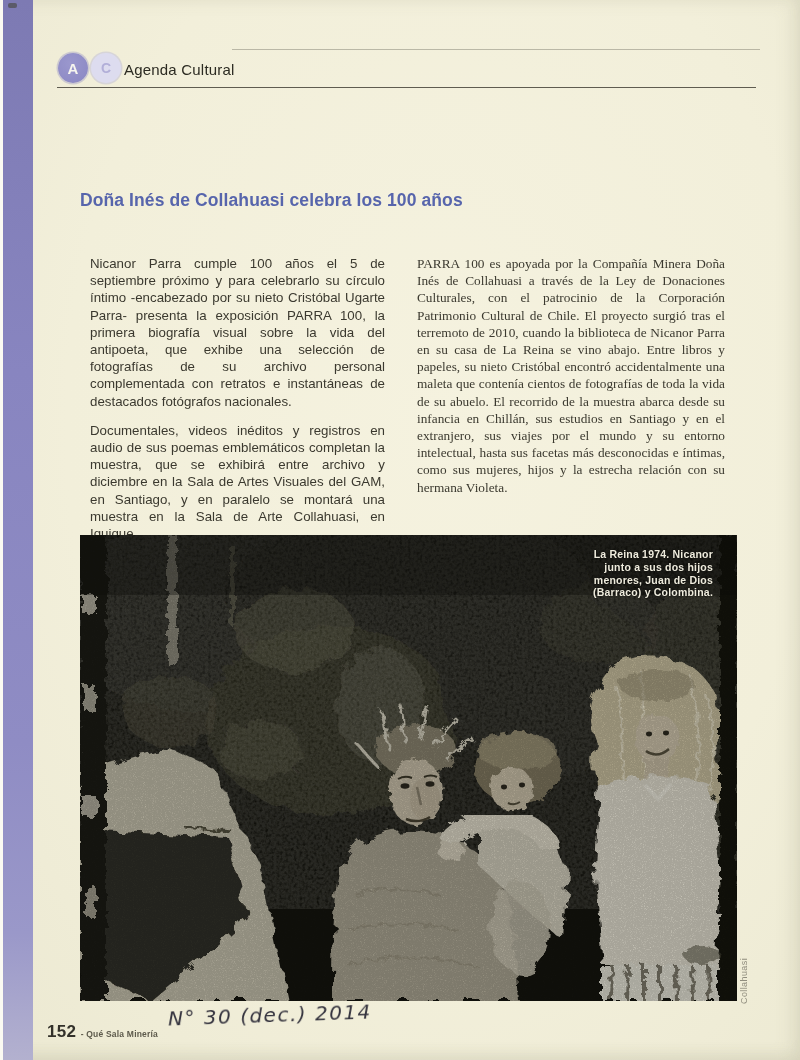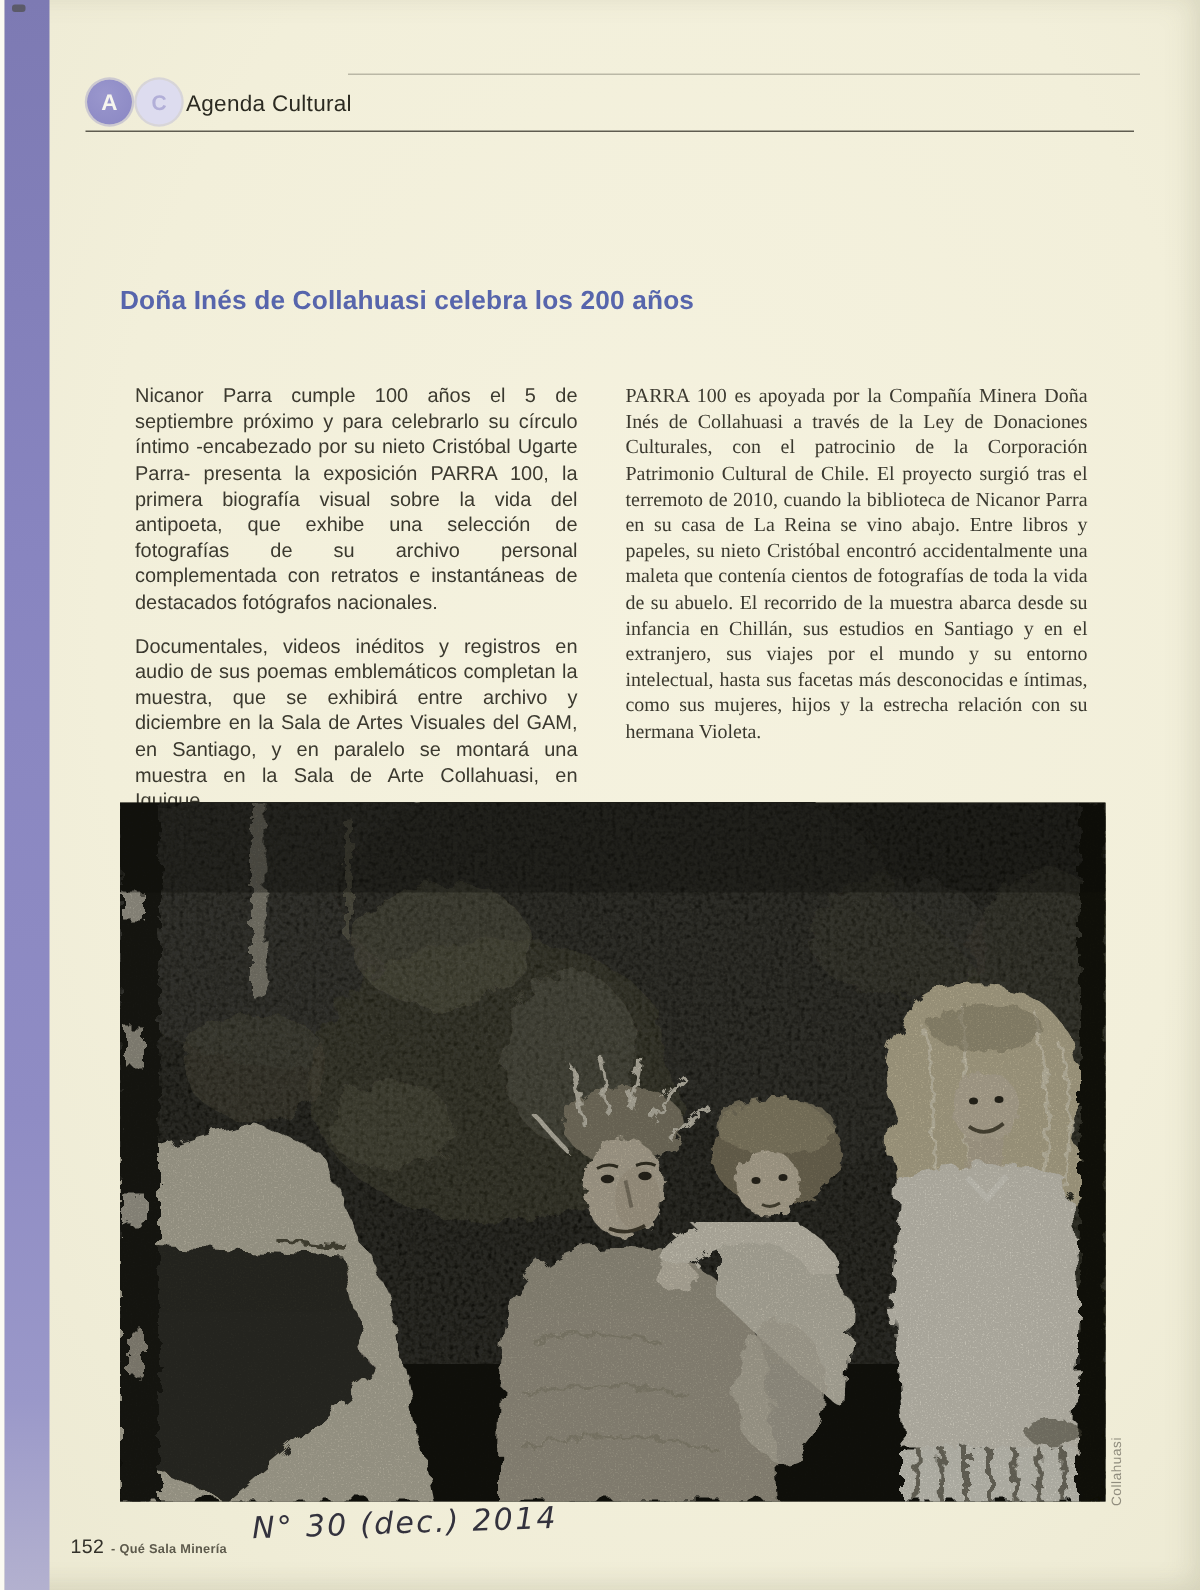--- a/index.html
+++ b/index.html
@@ -57,21 +57,21 @@
   }
   .photo-caption span { display:block; }
   .photo-credit {
     position:absolute; left:739px; top:938px; height:66px;
     writing-mode:vertical-rl; transform:rotate(180deg);
     font-size:9px; color:#908d7e; letter-spacing:.4px;
   }
 
   
   .footer { position:absolute; left:47px; top:1022px; color:#33312a; }
-  .footer .page-num { font-weight:normal; font-size:13px; letter-spacing:.3px; }
+  .footer .page-num { font-weight:bold; font-size:17px; letter-spacing:.3px; }
   .footer .mag { font-size:8.5px; color:#5d5a4c; font-weight:bold; letter-spacing:.2px; }
   .handwritten {
     position:absolute; left:168px; top:1003px;
     font-family:"DejaVu Sans", sans-serif; font-style:italic;
     font-size:20px; color:#33323d; letter-spacing:1.5px;
     transform:rotate(-2deg);
   }
 </style>
 </head>
 <body>
@@ -84,21 +84,21 @@
   <div class="scan-line-top"></div>
 
   <div class="header-logo">
     <div class="logo-a">A</div>
     <div class="logo-c">C</div>
   </div>
   <div class="header-title">Agenda Cultural</div>
   <div class="header-rule"></div>
 
   <div class="article-title">
-    <div>Doña Inés de Collahuasi celebra los 200 años</div>
+    <div>Doña Inés de Collahuasi celebra los 100 años</div>
   </div>
 
   <div class="col col-left">
       <p>Nicanor Parra cumple 100 años el 5 de septiembre próximo y para celebrarlo su círculo íntimo -encabezado por su nieto Cristóbal Ugarte Parra- presenta la exposición PARRA 100, la primera biografía visual sobre la vida del antipoeta, que exhibe una selección de fotografías de su archivo personal complementada con retratos e instantáneas de destacados fotógrafos nacionales.</p>
       <p>Documentales, videos inéditos y registros en audio de sus poemas emblemáticos completan la muestra, que se exhibirá entre archivo y diciembre en la Sala de Artes Visuales del GAM, en Santiago, y en paralelo se montará una muestra en la Sala de Arte Collahuasi, en Iquique.</p>
     </div>
   <div class="col col-right">
       <p>PARRA 100 es apoyada por la Compañía Minera Doña Inés de Collahuasi a través de la Ley de Donaciones Culturales, con el patrocinio de la Corporación Patrimonio Cultural de Chile. El proyecto surgió tras el terremoto de 2010, cuando la biblioteca de Nicanor Parra en su casa de La Reina se vino abajo. Entre libros y papeles, su nieto Cristóbal encontró accidentalmente una maleta que contenía cientos de fotografías de toda la vida de su abuelo. El recorrido de la muestra abarca desde su infancia en Chillán, sus estudios en Santiago y en el extranjero, sus viajes por el mundo y su entorno intelectual, hasta sus facetas más desconocidas e íntimas, como sus mujeres, hijos y la estrecha relación con su hermana Violeta.</p>
     </div>
 
@@ -228,20 +228,26 @@
           </g>
         </g>
       </g>
 
       <rect x="640" y="0" width="17" height="466" fill="#14130d" filter="url(#rough2)"></rect>
 
       <rect x="0" y="0" width="657" height="466" filter="url(#grain)" opacity=".28"></rect>
       <rect x="0" y="0" width="657" height="60" fill="#0c0c08" opacity=".35"></rect>
     </svg>
 
+    <div class="photo-caption">
+      <span>La Reina 1974. Nicanor</span>
+      <span>junto a sus dos hijos</span>
+      <span>menores, Juan de Dios</span>
+      <span>(Barraco) y Colombina.</span>
+    </div>
   </div>
 
   <div class="photo-credit">Collahuasi</div>
 
   <div class="footer">
     <span class="page-num">152</span>
     <span class="mag">- Qué Sala Minería</span>
   </div>
   <div class="handwritten">N° 30 (dec.) 2014</div>
 

